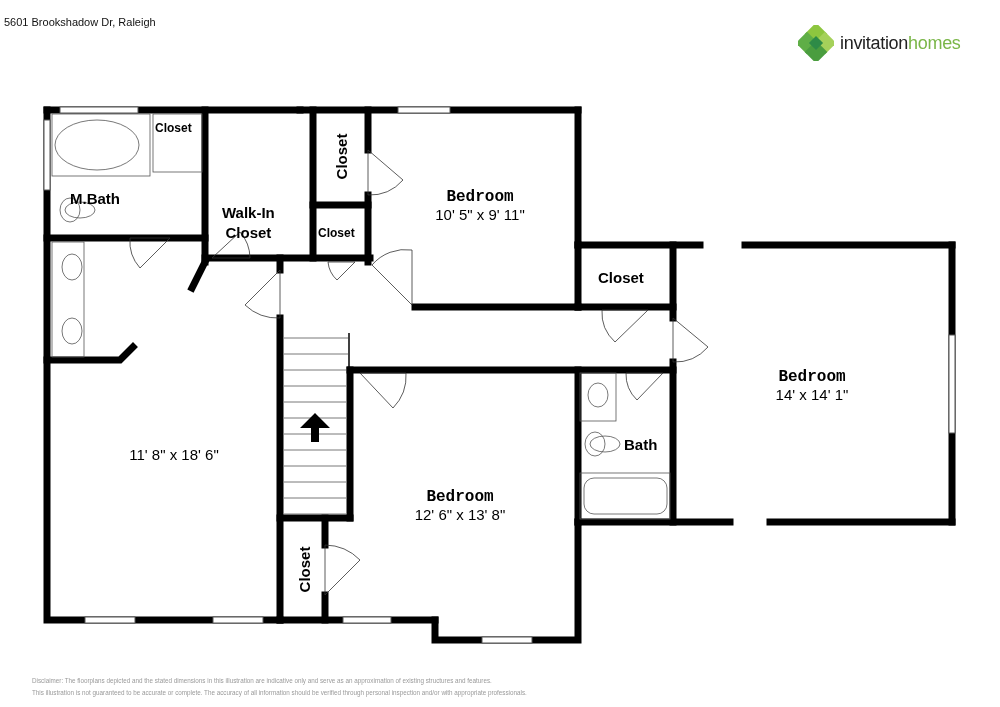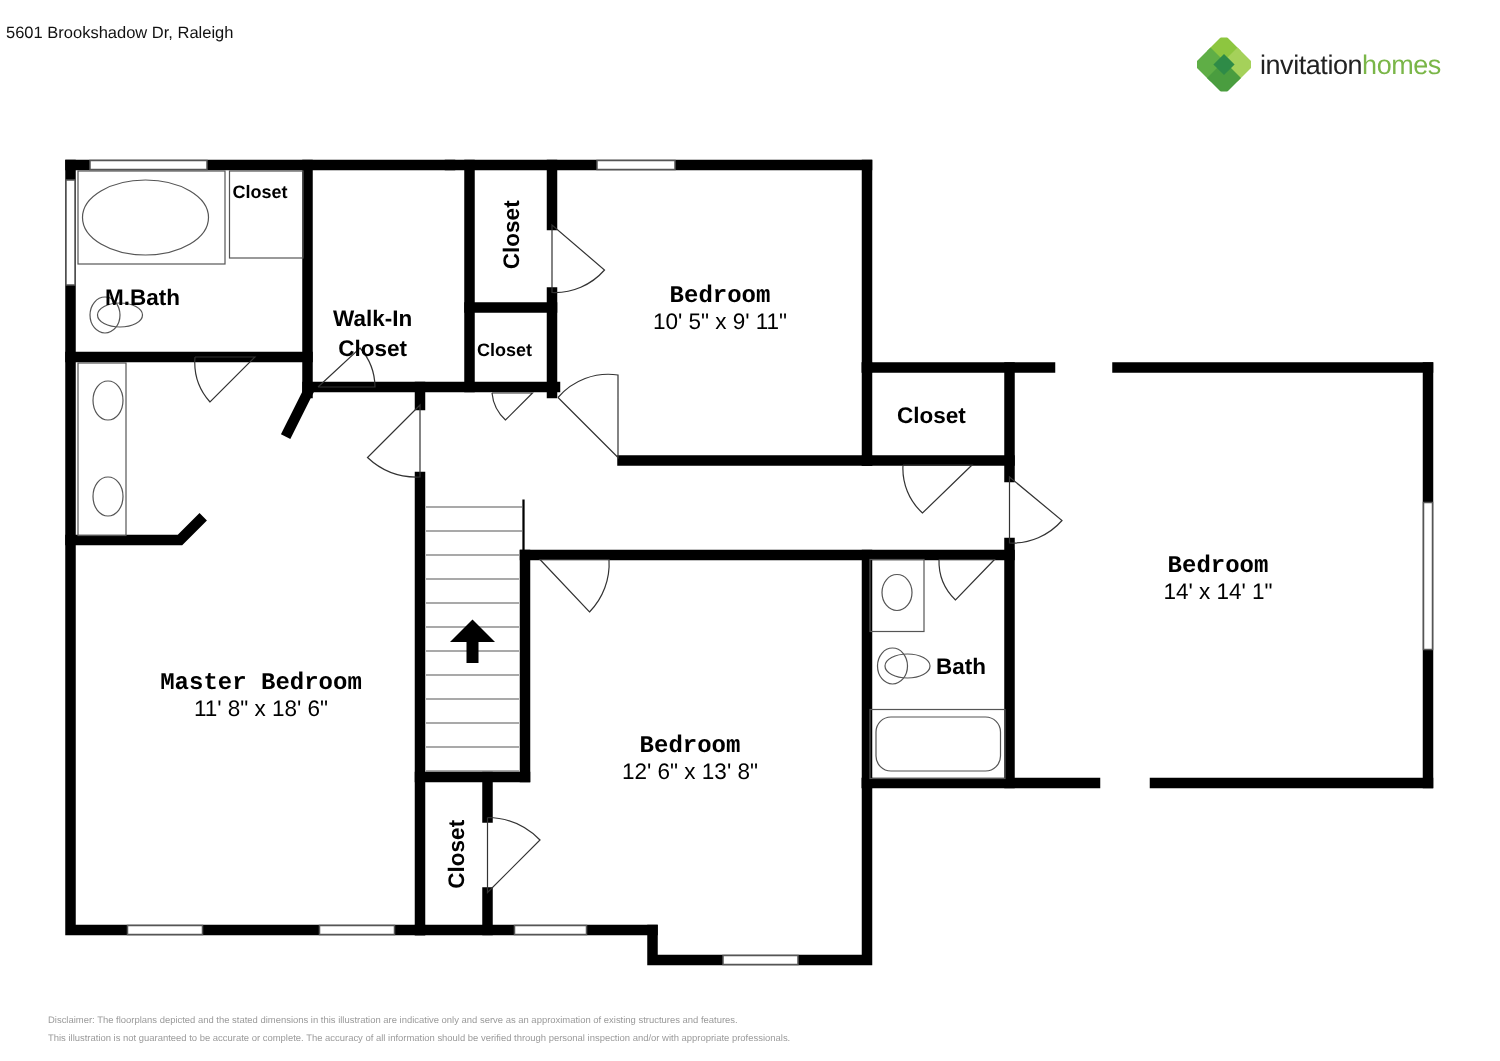--- a/index.html
+++ b/index.html
@@ -152,21 +152,20 @@
     <div class="n">Bedroom</div>
     <div class="d">10' 5" x 9' 11"</div>
   </div>
 <div class="lbl sm" style="left:598px;top:269px;">Closet</div>
 <div class="lbl" style="left:752px;top:368px;width:120px;">
     <div class="n">Bedroom</div>
     <div class="d">14' x 14' 1"</div>
   </div>
 <div class="lbl sm" style="left:624px;top:416px;margin-top:20px;">Bath</div>
 <div class="lbl" style="left:94px;top:446px;width:160px;">
-    <div class="n">Master Bedroom</div>
     <div class="d">11' 8" x 18' 6"</div>
   </div>
 <div class="lbl" style="left:400px;top:488px;width:120px;">
     <div class="n">Bedroom</div>
     <div class="d">12' 6" x 13' 8"</div>
   </div>
 <div class="lbl sm rot" style="left:277px;top:561px;width:55px;">Closet</div>
 
 <div class="disc">
   <div>Disclaimer: The floorplans depicted and the stated dimensions in this illustration are indicative only and serve as an approximation of existing structures and features.</div>

